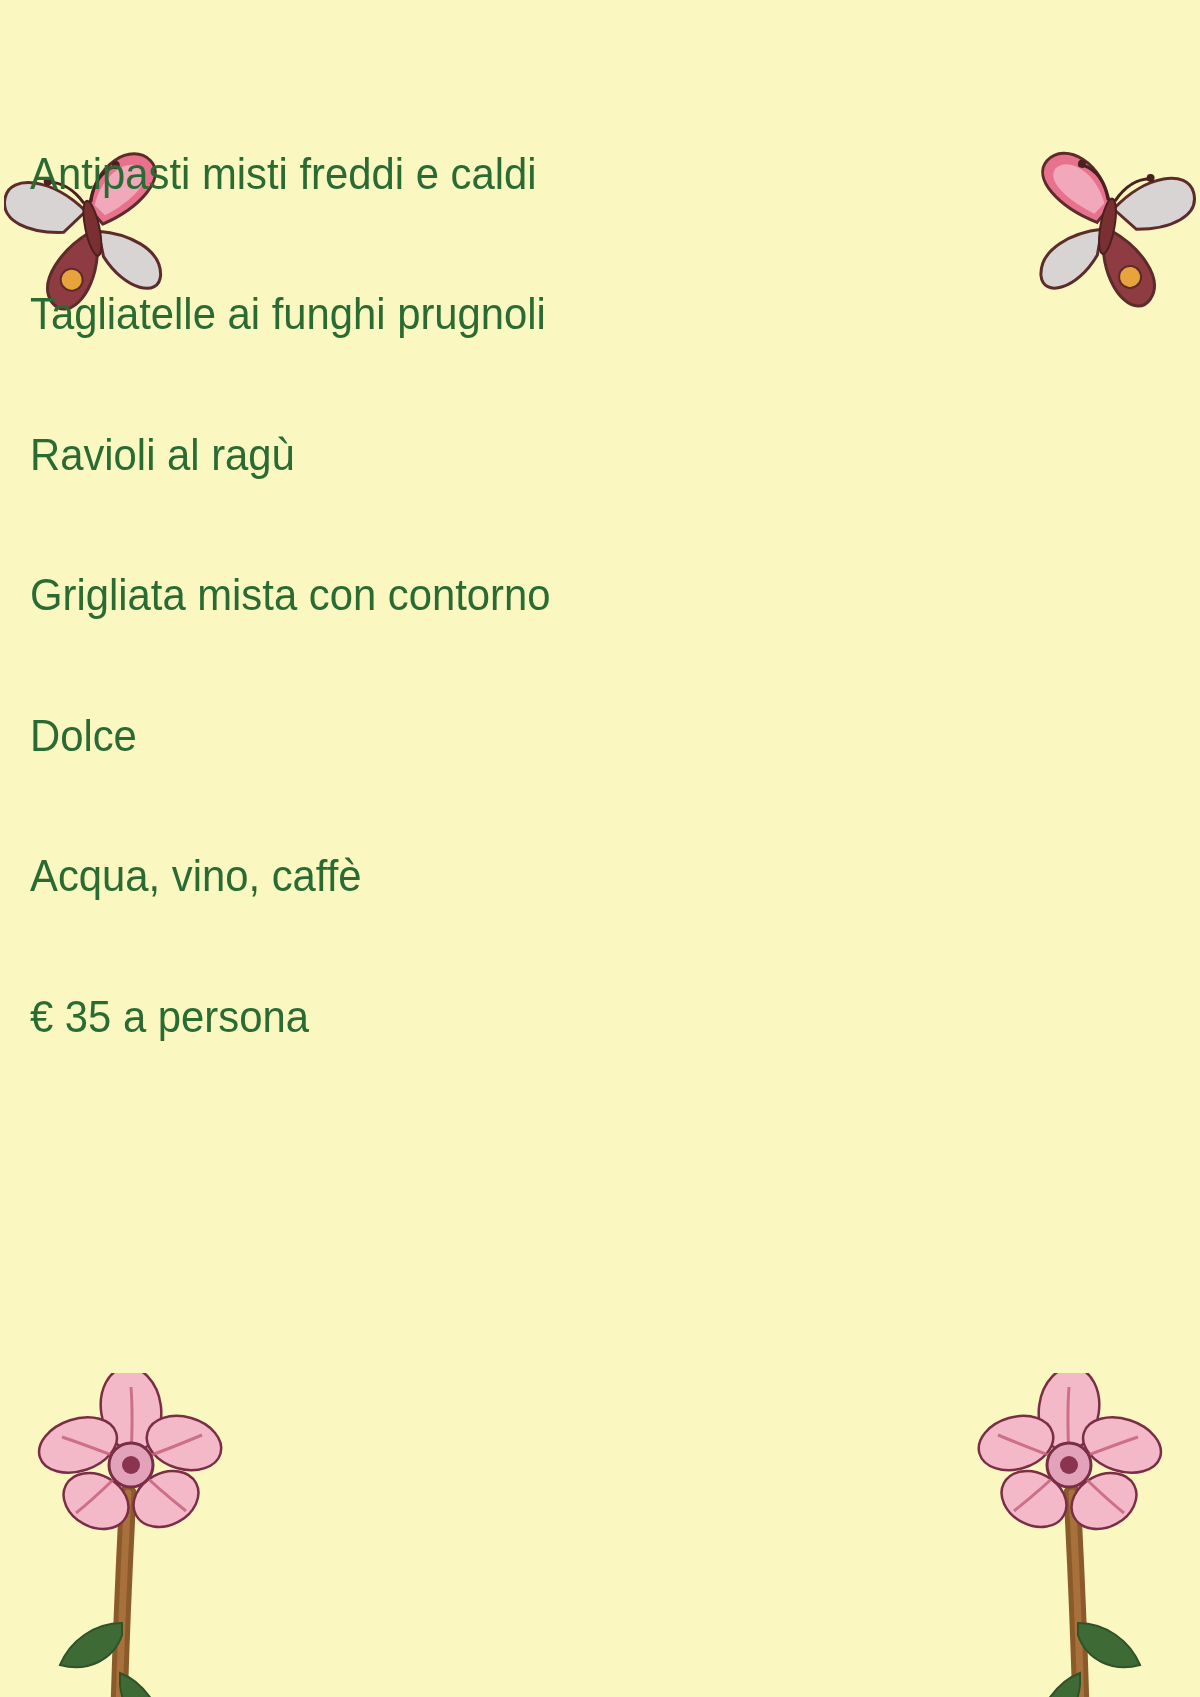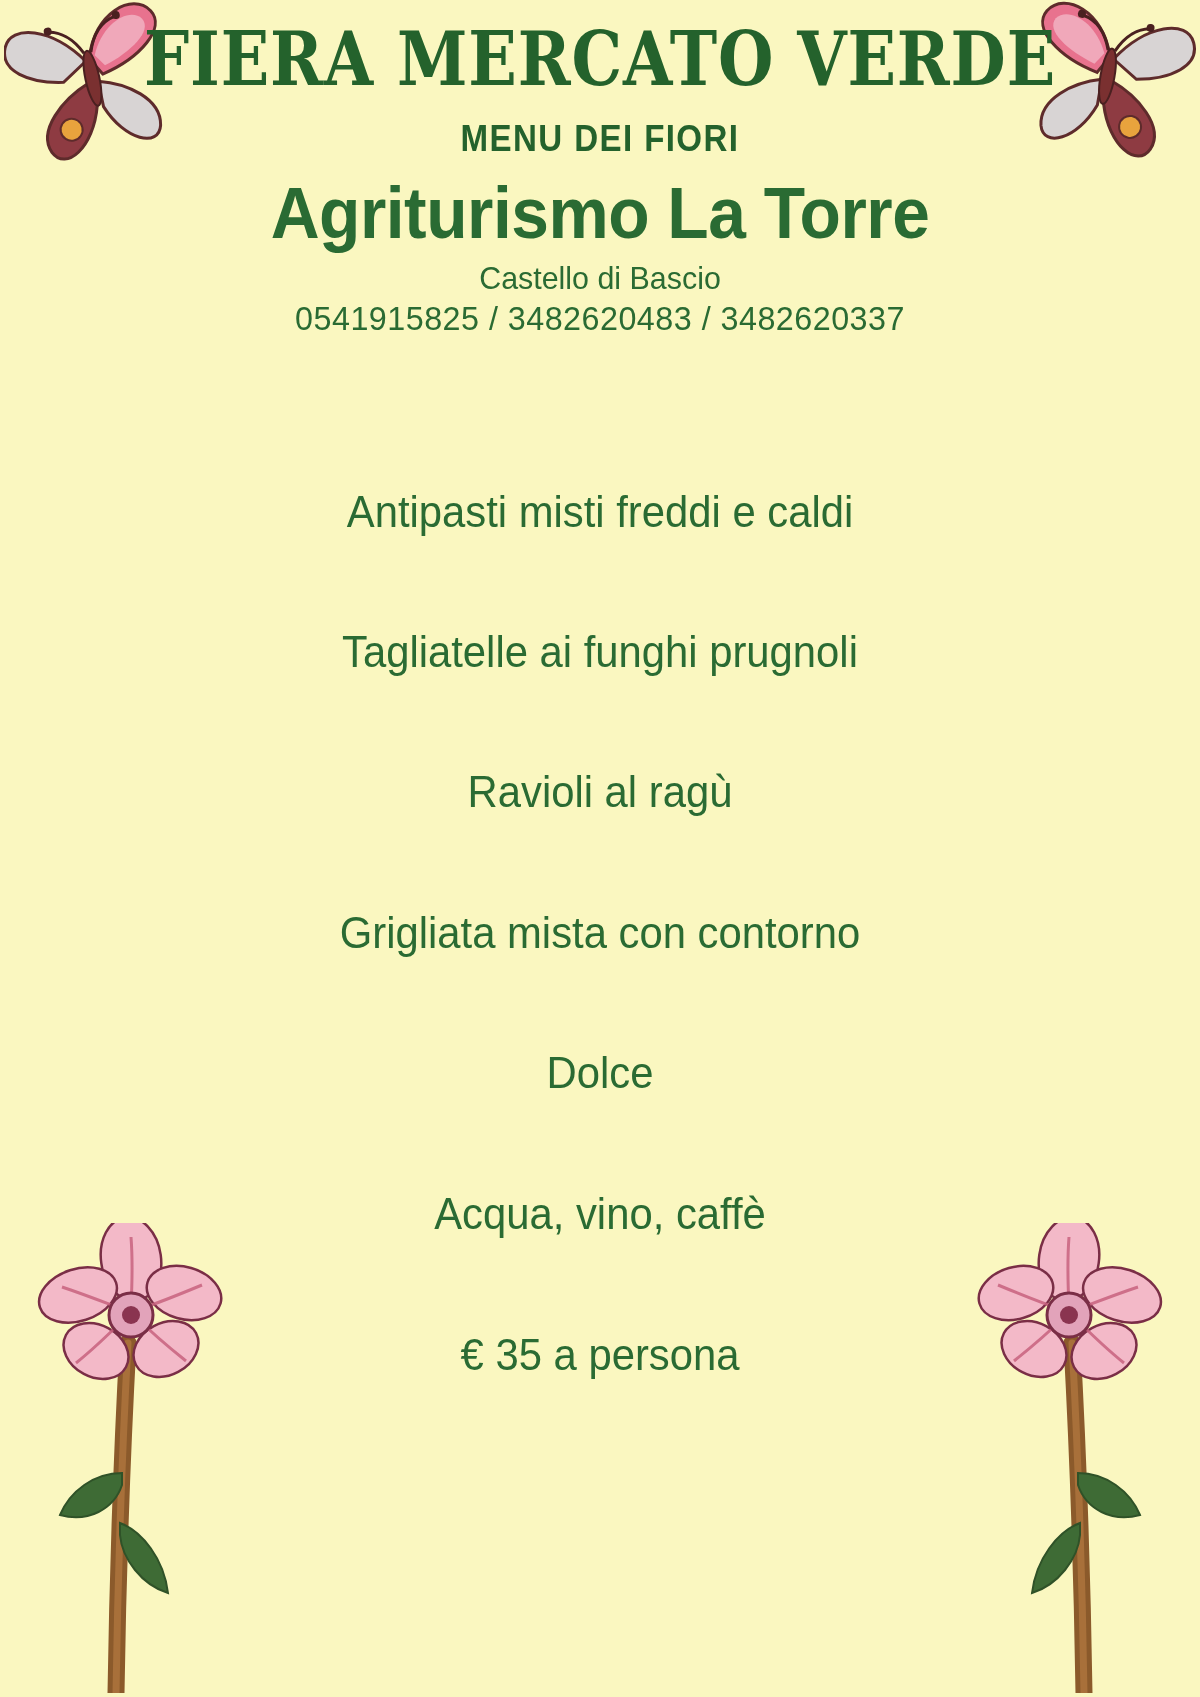--- a/index.html
+++ b/index.html
@@ -66,21 +66,20 @@
     margin-top: 2px;
     font-size: 34px;
     color: #2A6B33;
     letter-spacing: 0.5px;
     transform: scaleX(0.95);
   }
 
   
   .menu-list {
     margin-top: 150px;
-    text-align: center;
   }
   .menu-item {
     font-size: 44px;
     color: #2A6B33;
     line-height: 1.1;
     margin-bottom: 92px;
     transform: scaleX(0.95);
   }
   .price {
     font-size: 44px;
@@ -193,27 +192,20 @@
           <path d="M166 62 C142 72 122 80 104 86"></path>
           <path d="M40 140 C60 124 76 108 88 96"></path>
           <path d="M150 138 C130 122 114 108 102 96"></path>
         </g>
         <circle cx="95" cy="92" r="22" fill="#E2A3BA" stroke="#7A2E46" stroke-width="3"></circle>
         <circle cx="95" cy="92" r="9" fill="#8A3450"></circle>
       </g>
     </svg>
   </div>
 
-  <div class="header">
-    <div class="fair-title">FIERA MERCATO VERDE</div>
-    <div class="menu-sub">MENU DEI FIORI</div>
-    <div class="venue">Agriturismo La Torre</div>
-    <div class="place">Castello di Bascio</div>
-    <div class="phones">0541915825 / 3482620483 / 3482620337</div>
-  </div>
 
   <div class="menu-list">
     <div class="menu-item">Antipasti misti freddi e caldi</div>
     <div class="menu-item">Tagliatelle ai funghi prugnoli</div>
     <div class="menu-item">Ravioli al ragù</div>
     <div class="menu-item">Grigliata mista con contorno</div>
     <div class="menu-item">Dolce</div>
     <div class="menu-item">Acqua, vino, caffè</div>
     <div class="price">€ 35 a persona</div>
   </div>

